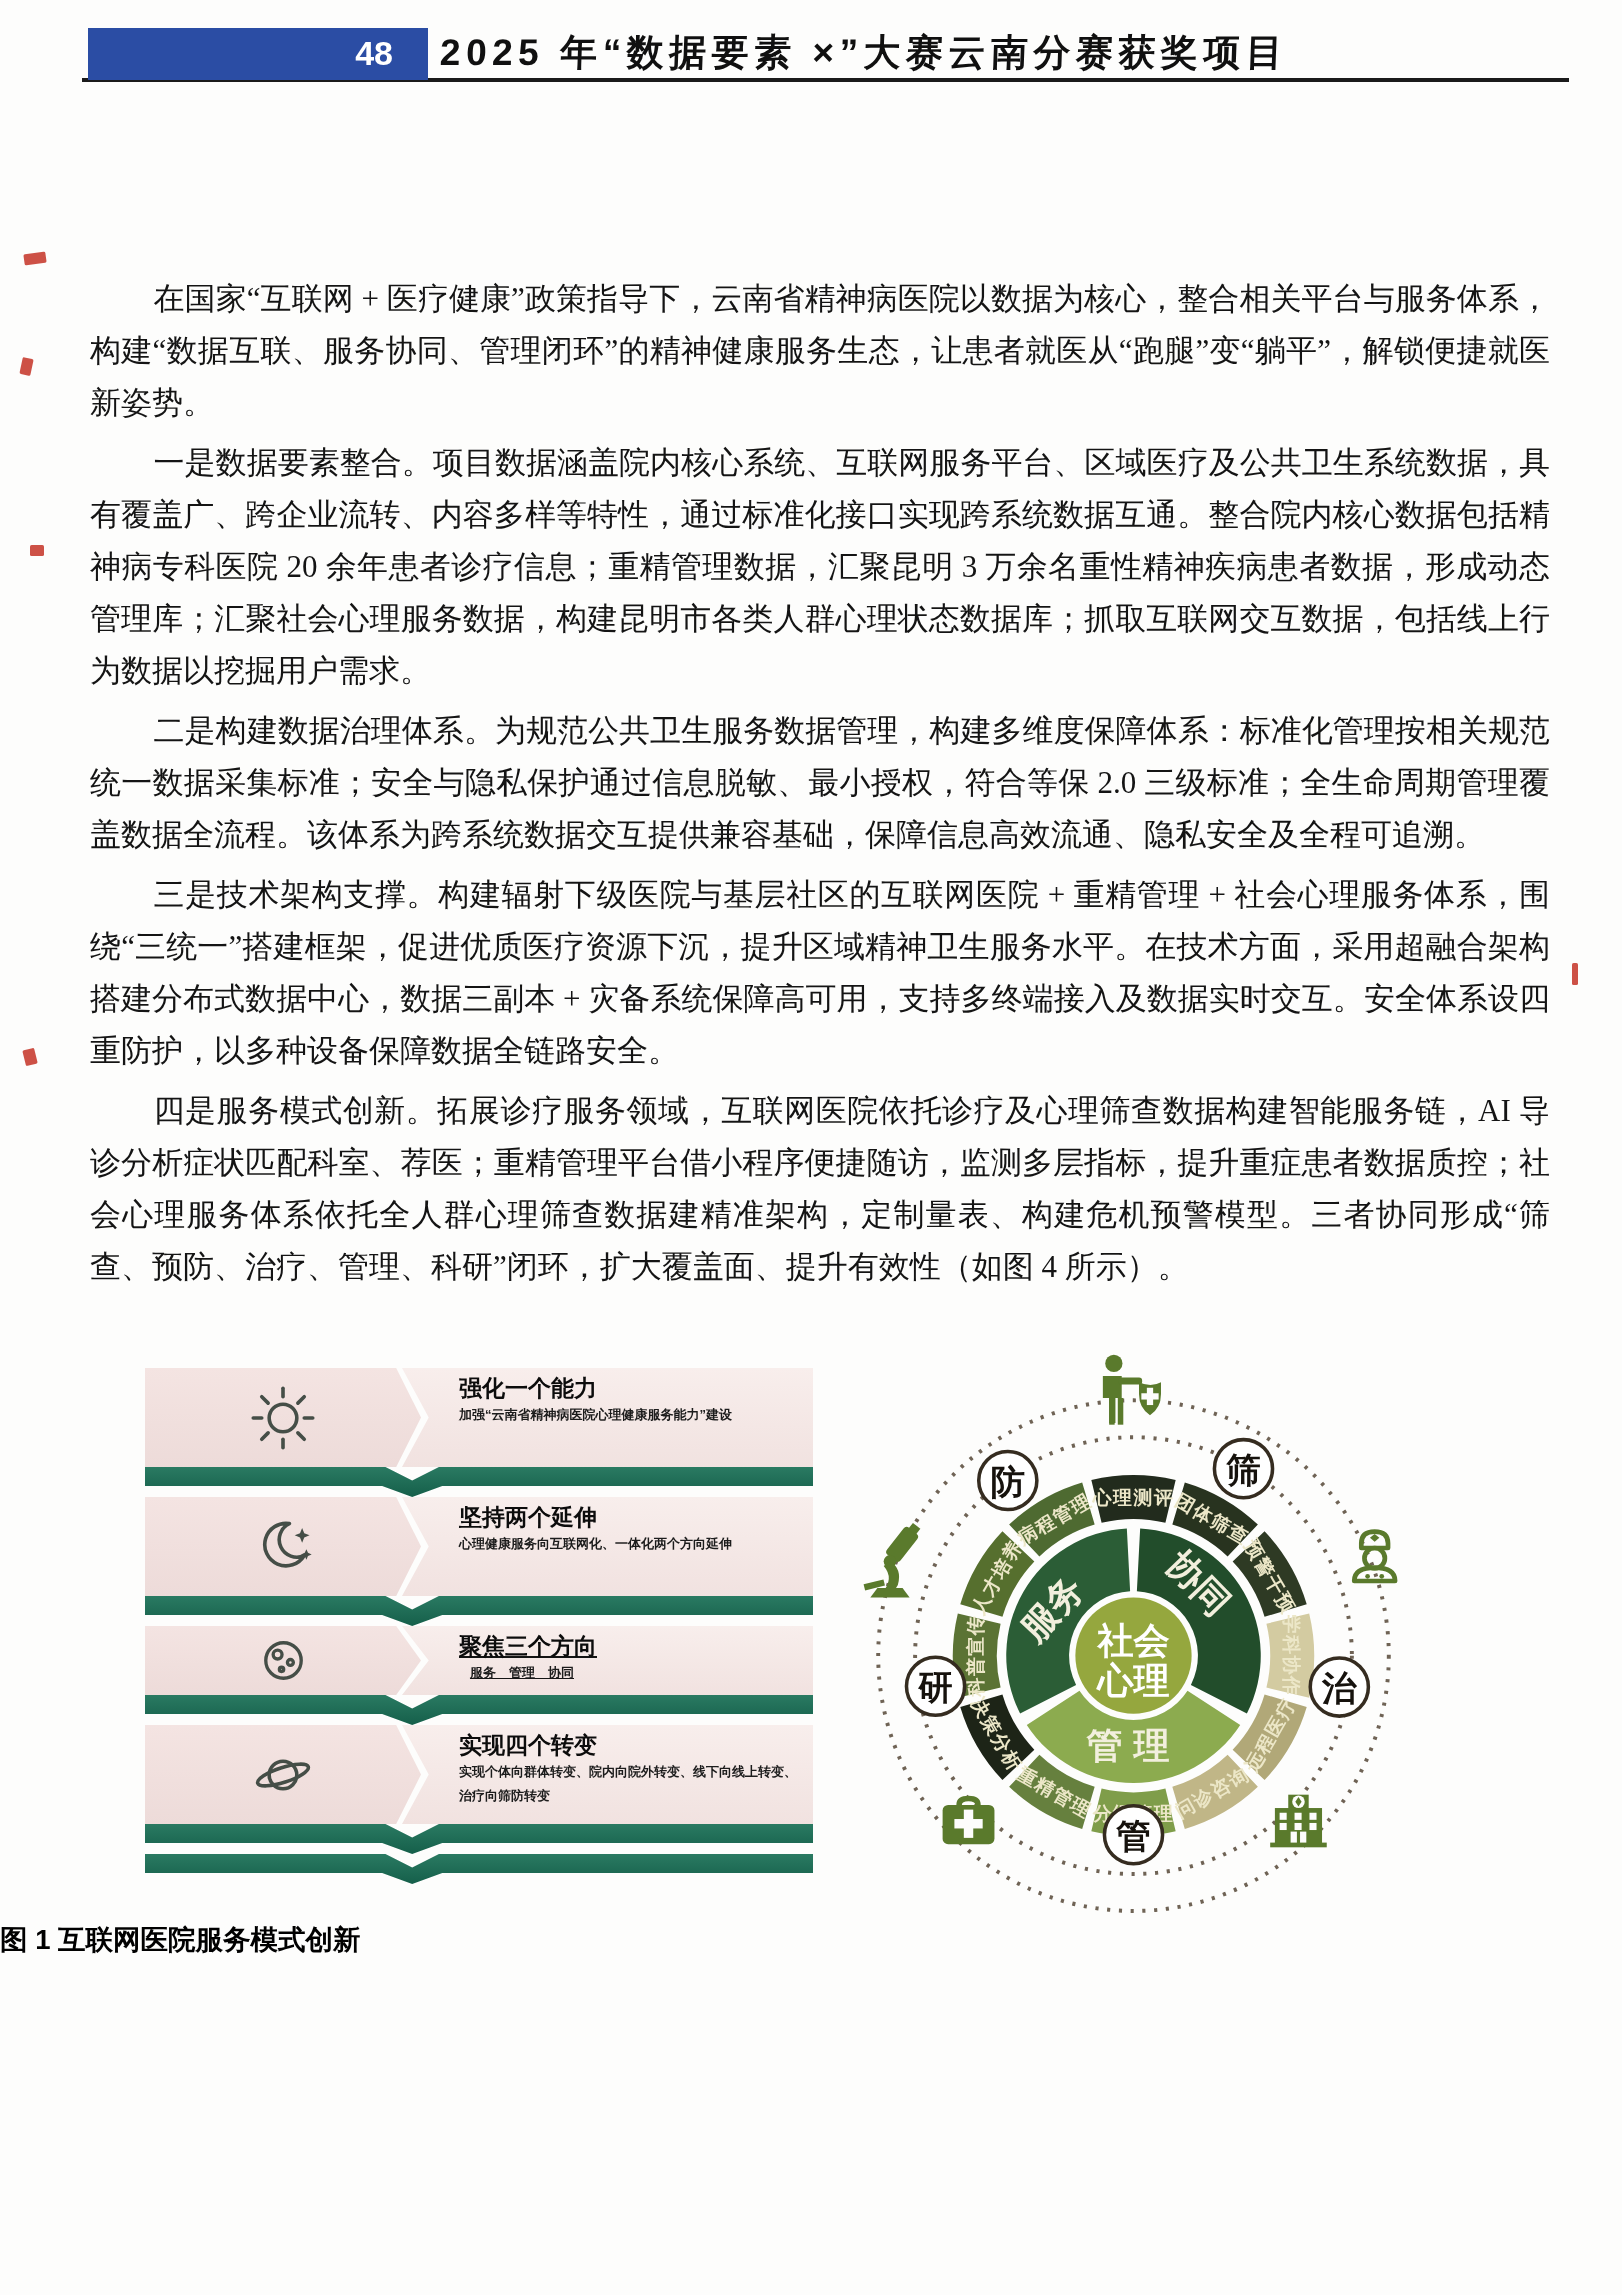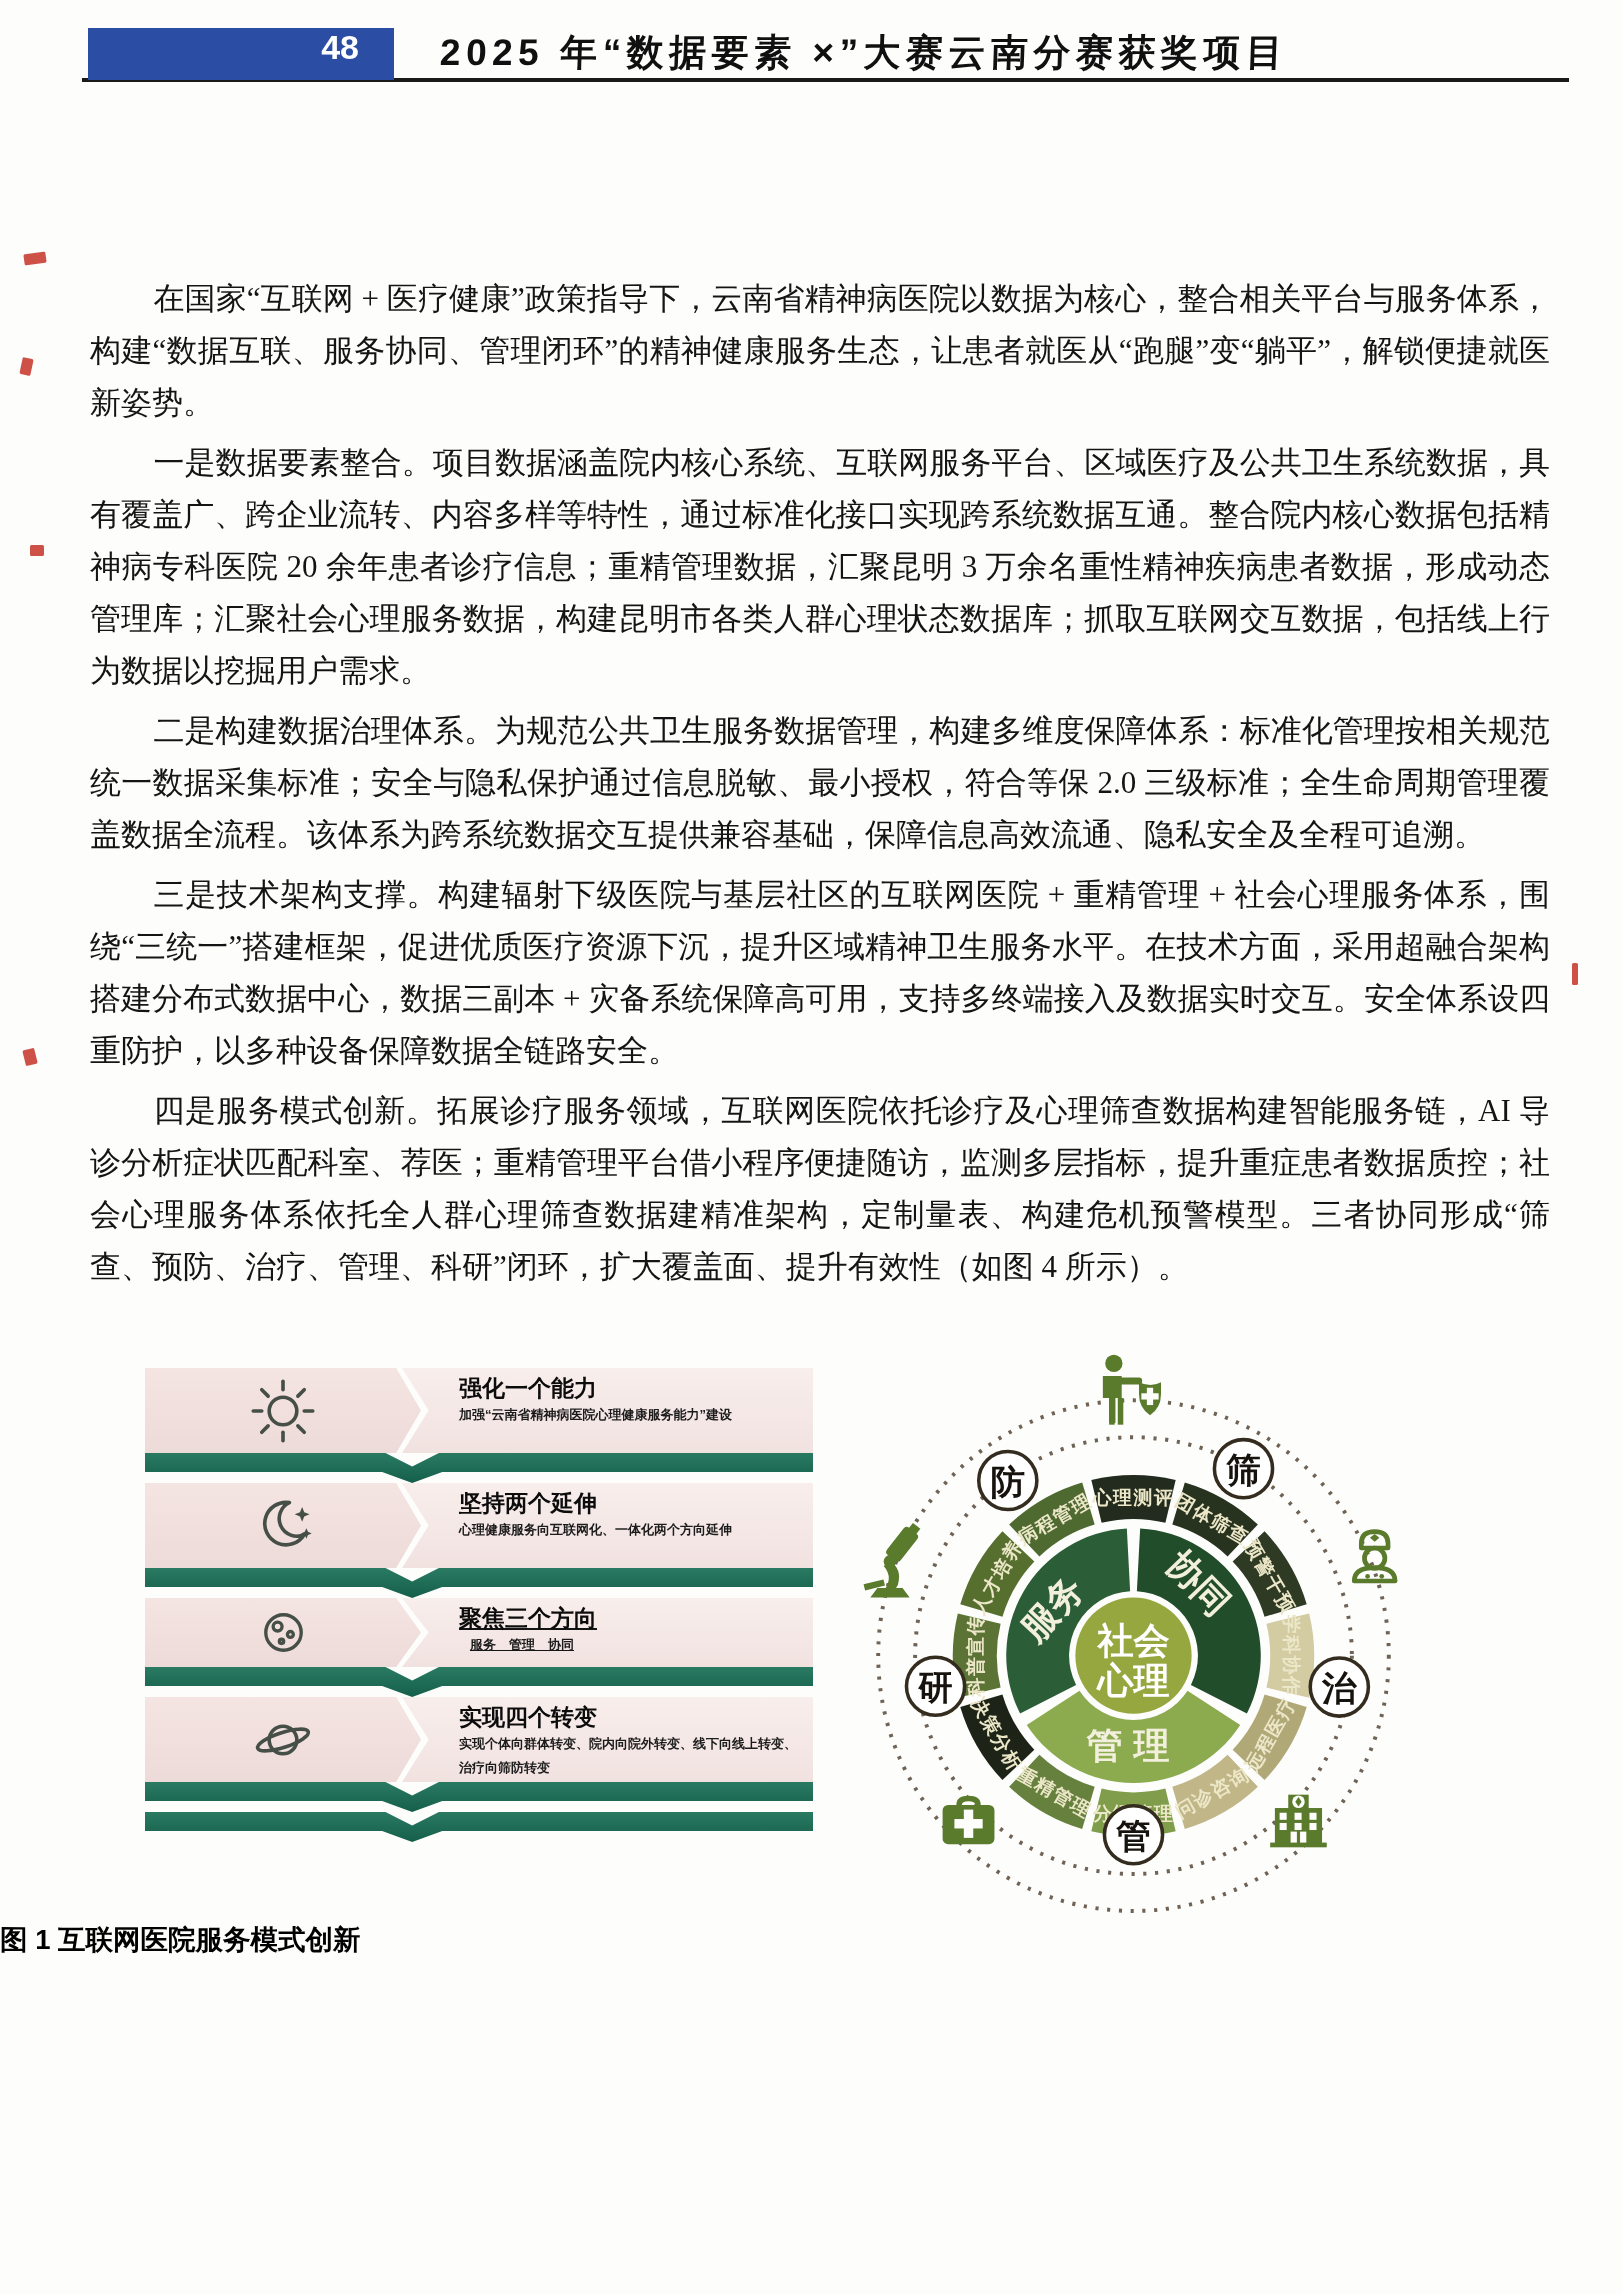--- a/index.html
+++ b/index.html
@@ -1,37 +1,37 @@
 <!DOCTYPE html>
 <html style="font-size:12.6px"><head>
 <meta charset="utf-8">
 <style>
   html,body{margin:0;padding:0;background:#888;}
   .page{position:relative;width:1622px;height:2295px;background:#fdfdfc;overflow:hidden;
         font-family:"Liberation Serif",serif;color:#141414;}
   
   .hdr-rule{position:absolute;left:82px;top:78px;width:1487px;height:3.9px;background:#1b1b1b;}
-  .page-badge{position:absolute;left:88px;top:27.5px;width:306px;height:52px;background:#2b4da4;
+  .page-badge{position:absolute;left:88px;top:27.5px;width:340px;height:52px;background:#2b4da4;
               color:#fff;font-family:"Liberation Sans",sans-serif;font-size:34px;font-weight:700;
-              display:flex;align-items:flex-start;justify-content:flex-end;padding-right:35px;box-sizing:border-box;}
+              display:flex;align-items:center;justify-content:flex-end;padding-right:35px;box-sizing:border-box;}
   .hdr-title{position:absolute;left:440px;top:28px;width:1123px;height:50px;
              font-family:"Liberation Sans",sans-serif;font-weight:700;font-size:37px;
              letter-spacing:5.5px;display:flex;align-items:center;color:#101010;
              transform:skewX(-2deg);}
   
   .title{position:absolute;left:0;top:88px;width:100%;text-align:center;
          font-family:"Liberation Sans",sans-serif;font-weight:900;font-size:63px;line-height:82px;color:#000;margin:0;}
   
   .body{position:absolute;left:82px;top:265px;width:1476px;font-size:31px;line-height:52px;
         text-align:justify;}
   .body p{margin:8px;text-indent:2.05em;}
   
   .flow{position:absolute;left:145px;top:1368px;width:668px;font-family:"Liberation Sans",sans-serif;}
   .flow-row{display:flex;width:100%;}
-  .row-tall{height:85px;} .row-short{height:69px;text-decoration:underline;}
+  .row-tall{height:99px;} .row-short{height:69px;text-decoration:underline;}
   .flow-icon-panel{width:276px;background:linear-gradient(180deg,#f4e4e2,#eddbd9);
        clip-path:polygon(0 0,91% 0,100% 50%,91% 100%,0 100%);
        display:flex;align-items:center;justify-content:center;}
   .flow-text-panel{flex:1;background:linear-gradient(180deg,#f8eeec,#f1e2e0);margin-left:-19px;
        clip-path:polygon(0 0,100% 0,100% 100%,0 100%,6.5% 50%);
        padding:5.5px 11px 3.1px 57px;box-sizing:border-box;}
   .flow-title{font-size:23px;font-weight:800;color:#0c0c0c;line-height:28px;}
   .flow-desc{font-size:13px;font-weight:700;color:#1c1c1c;line-height:24px;margin-top:1.6px;}
   .flow-ribbon{height:30px;width:100%;background:linear-gradient(180deg,#2a7a62,#155f4a);
        clip-path:polygon(0 0,36% 0,40% 45%,44% 0,100% 0,100% 63%,44.5% 63%,40% 100%,35.5% 63%,0 63%);}

